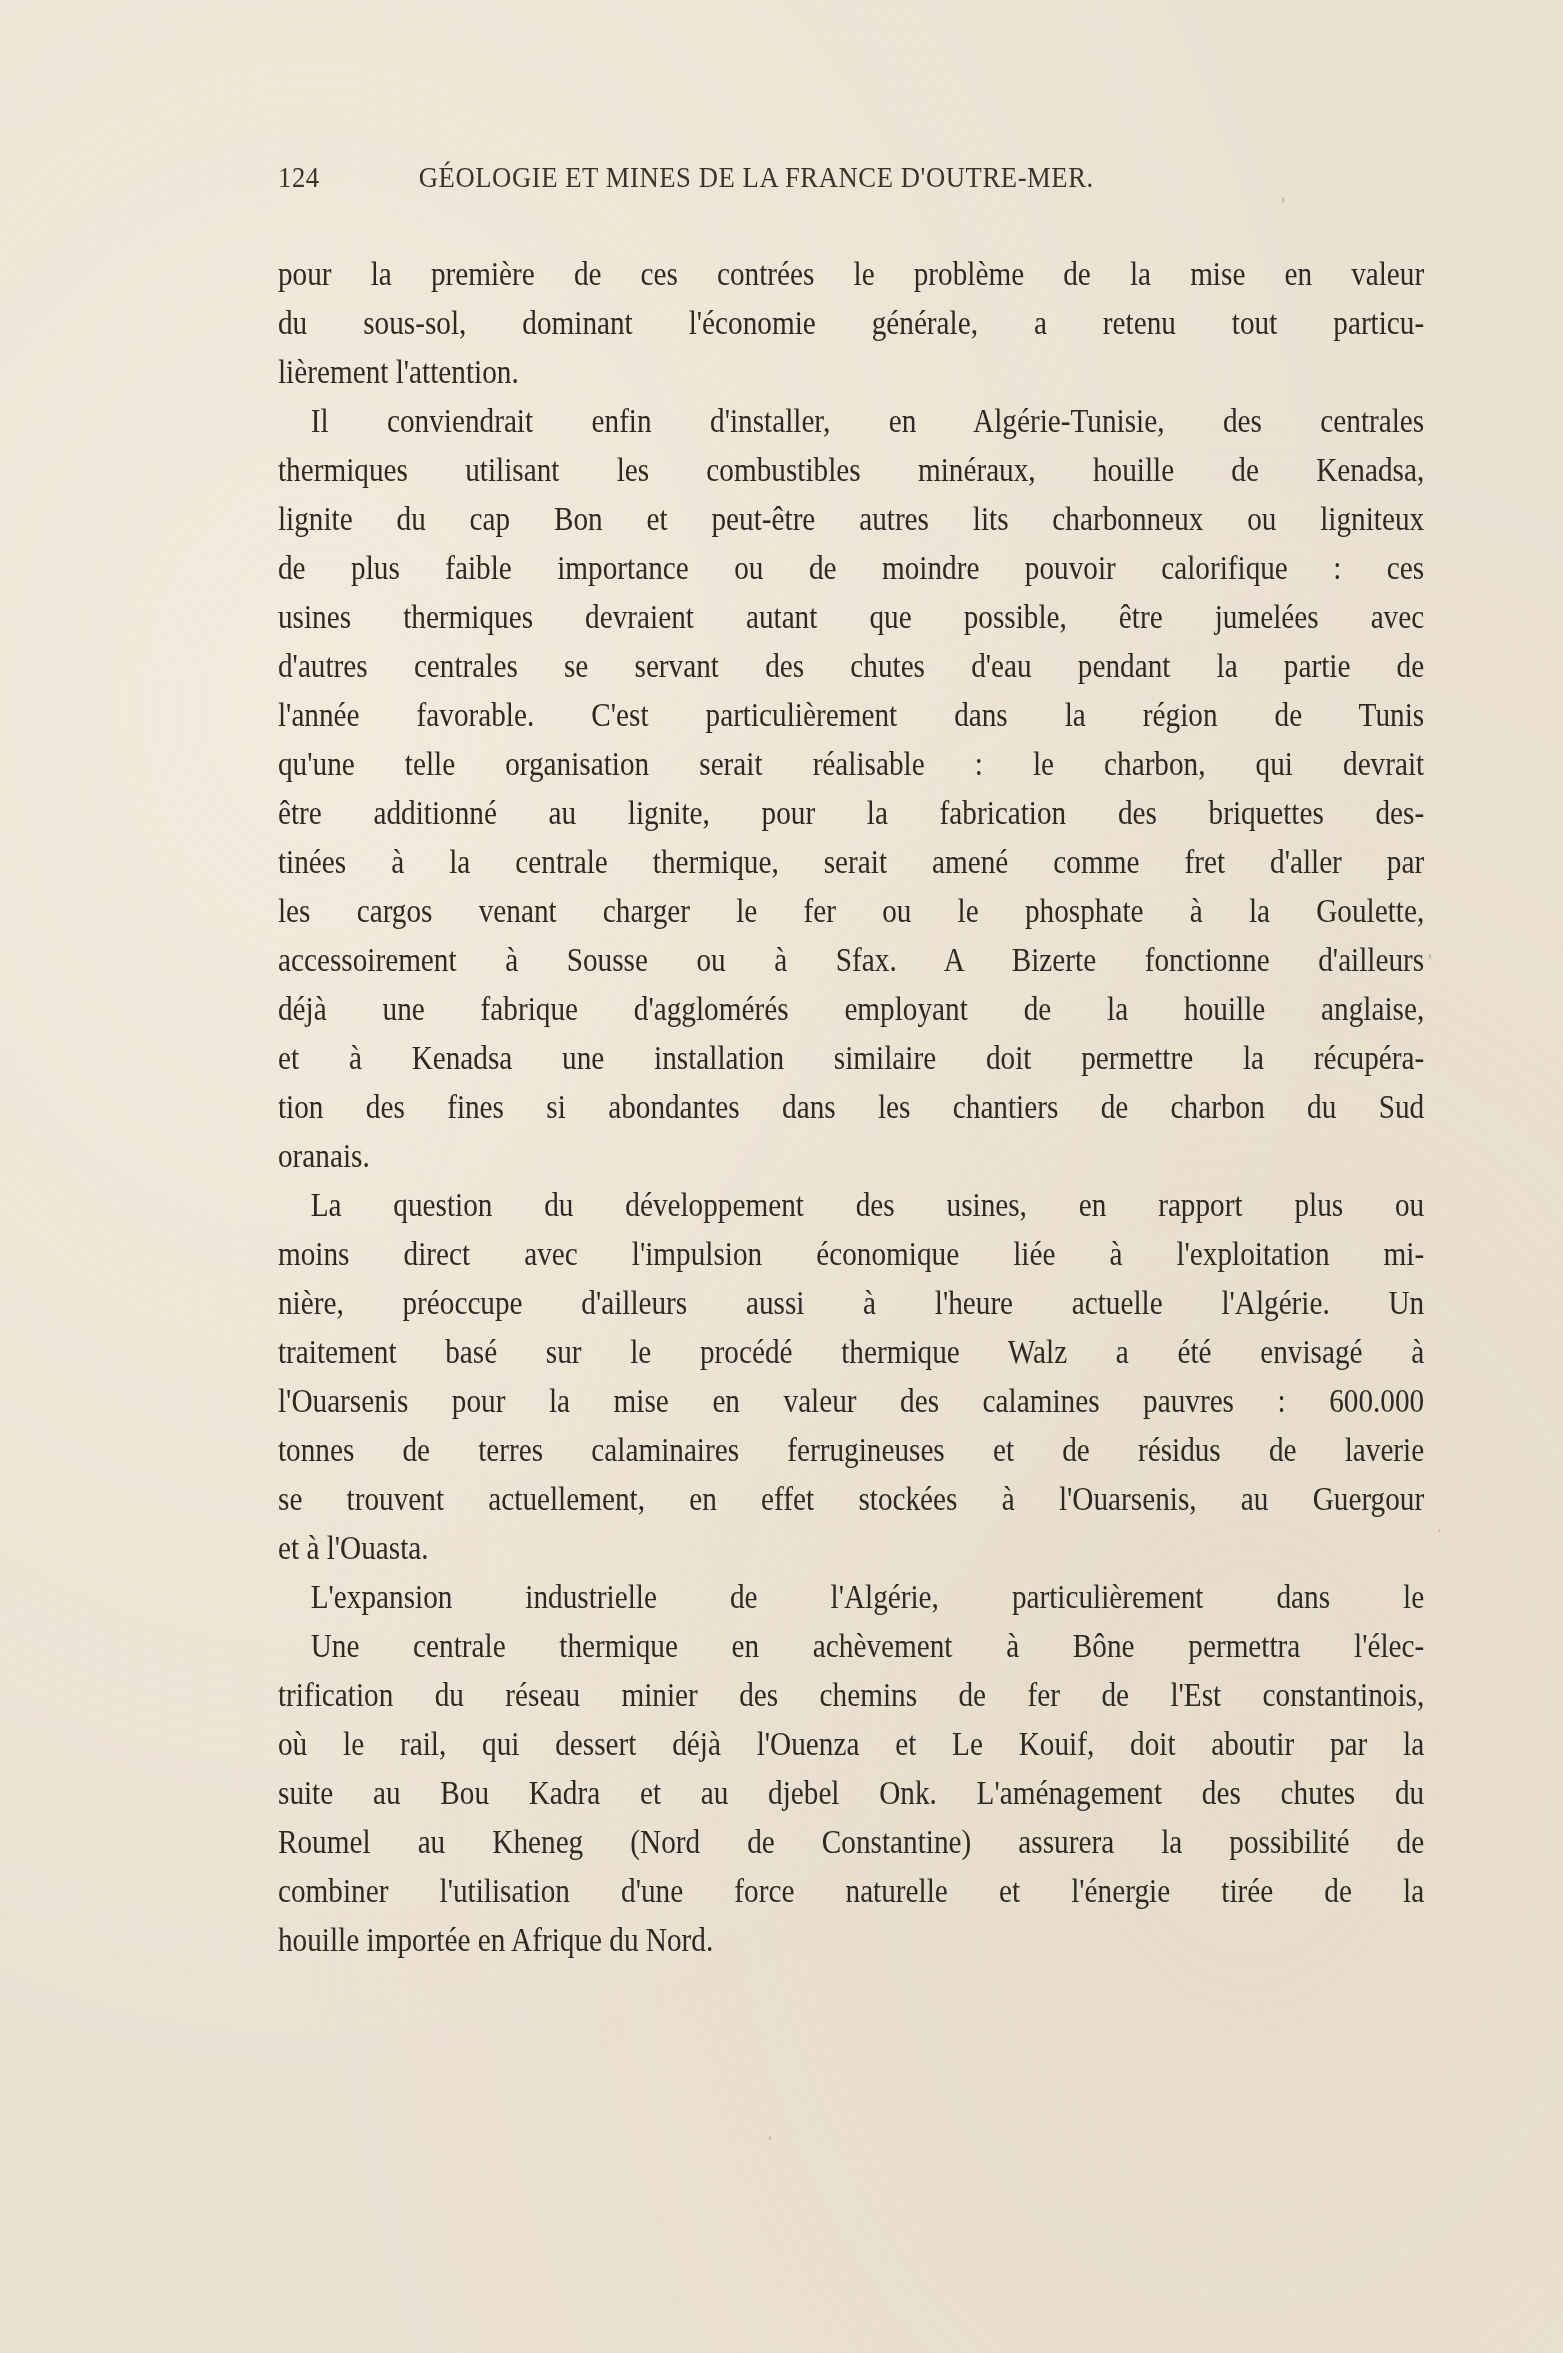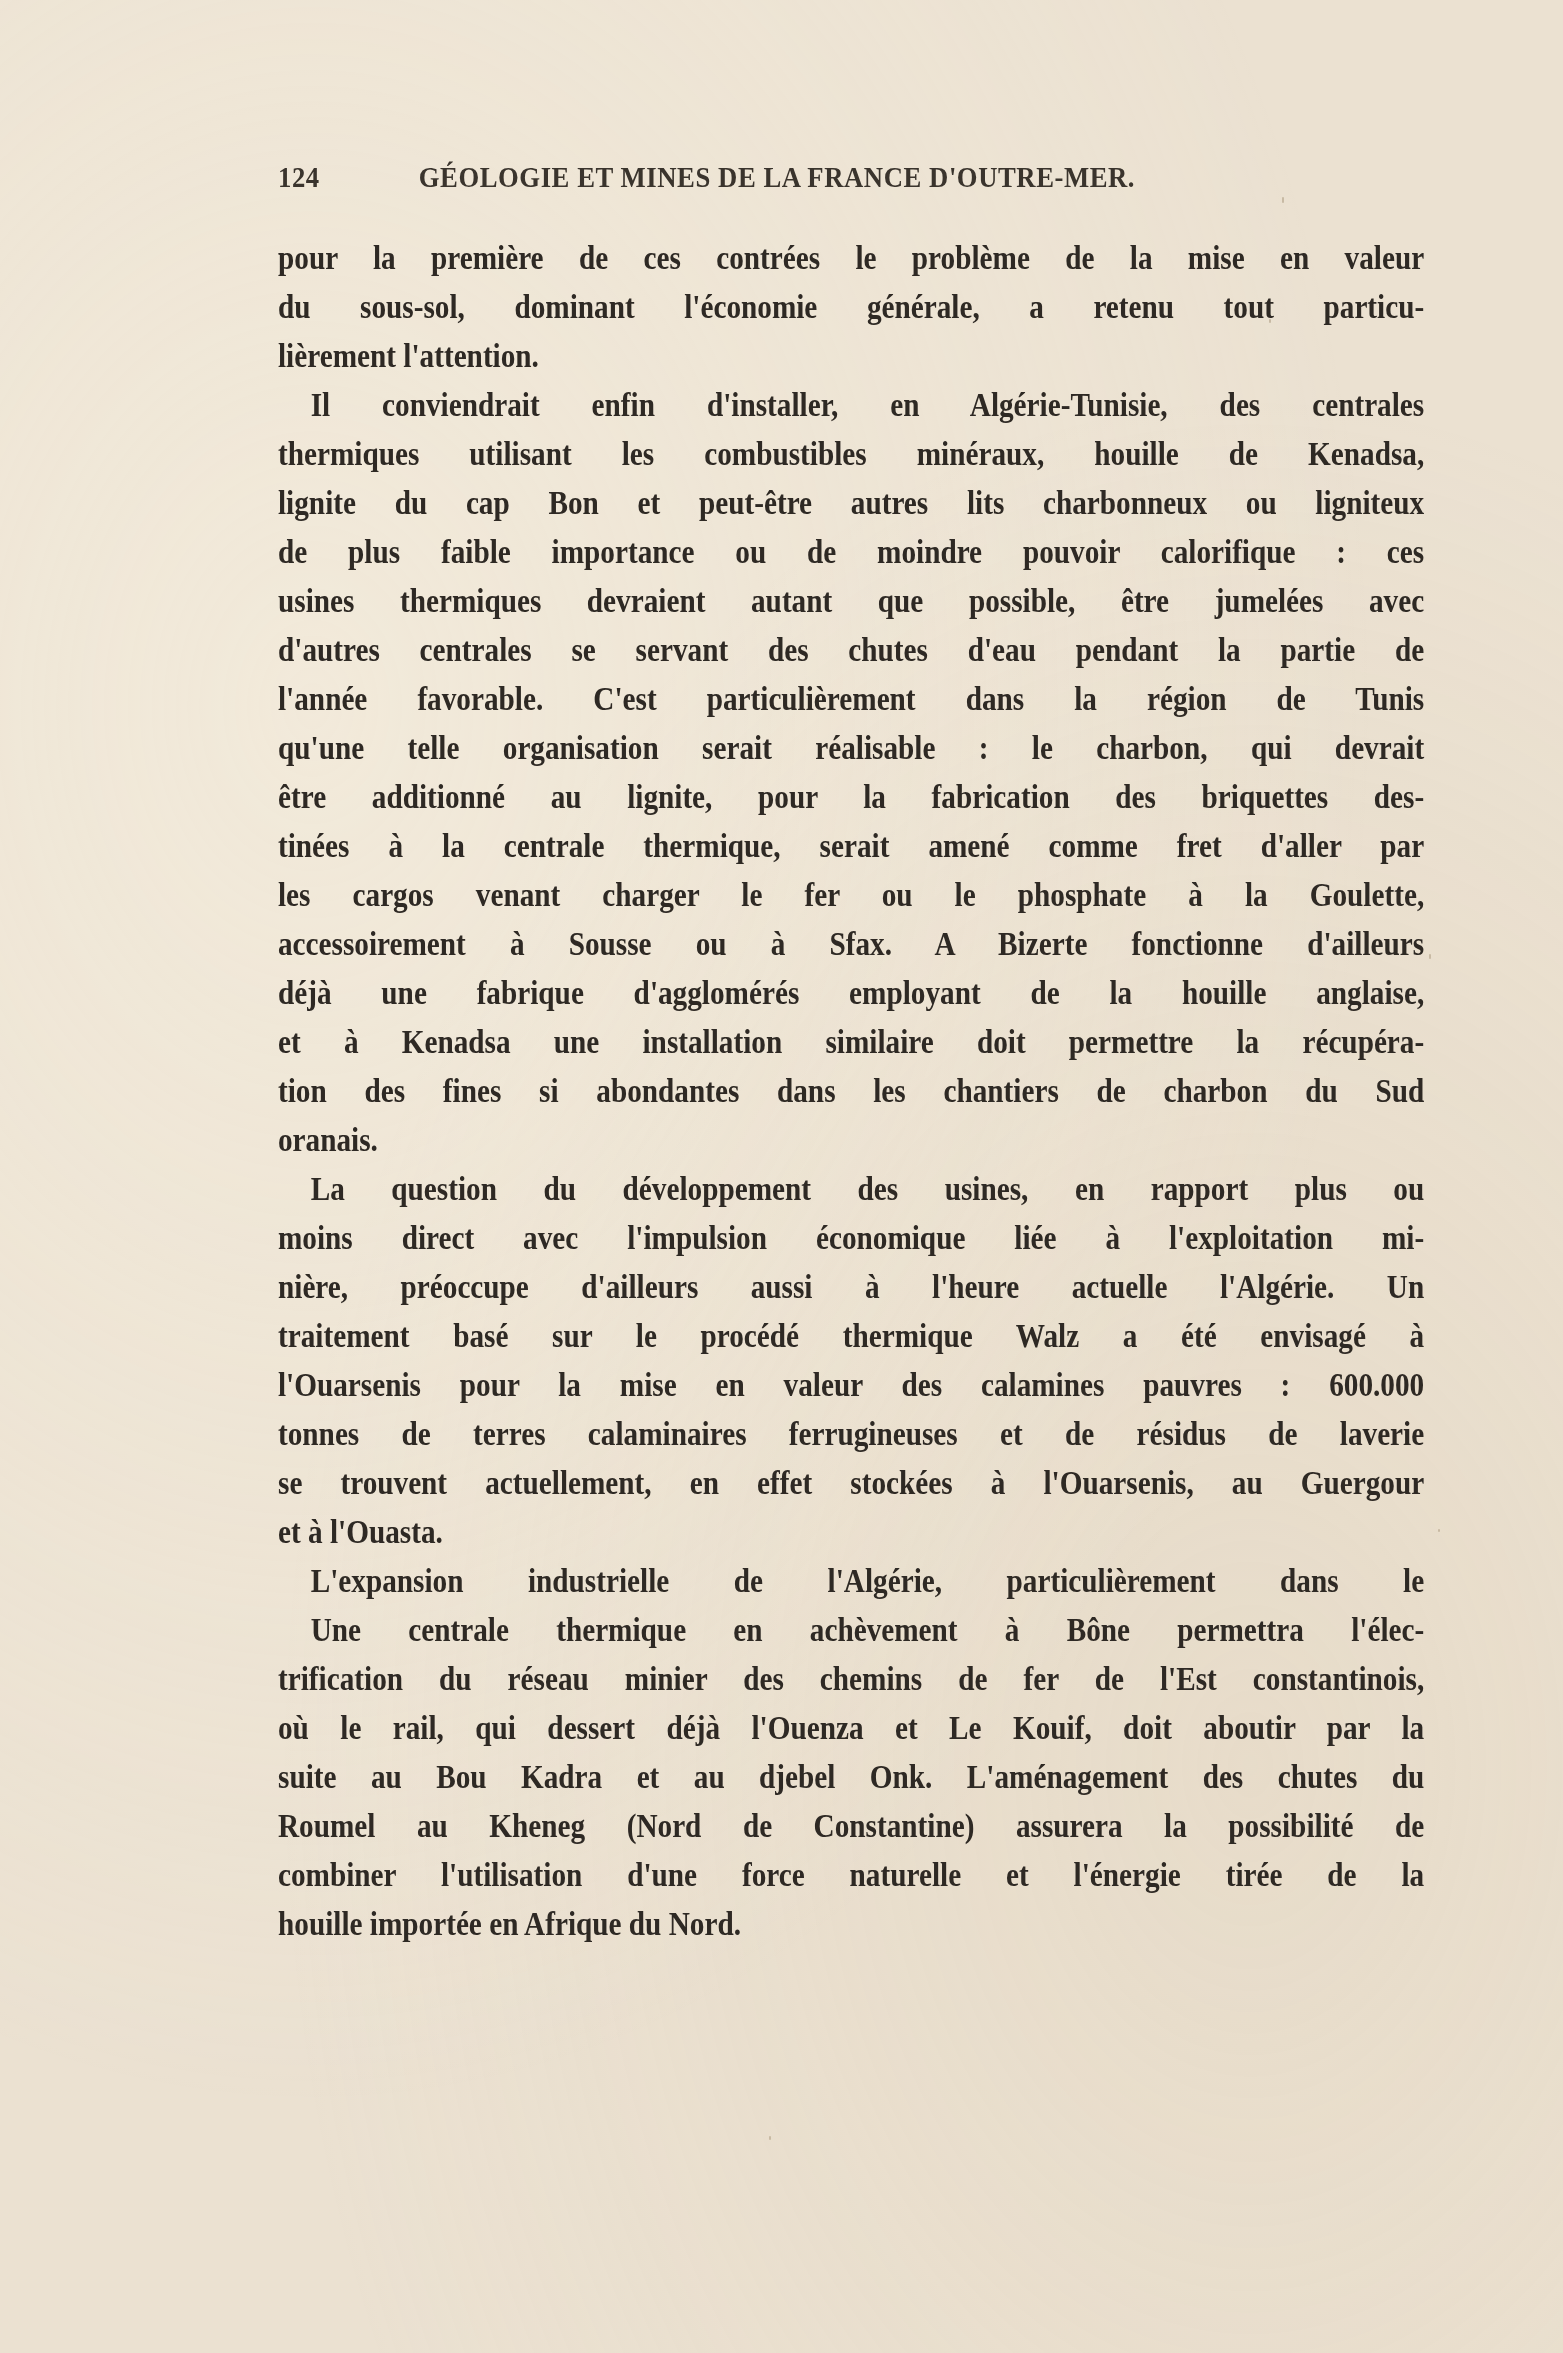--- a/index.html
+++ b/index.html
@@ -16,21 +16,20 @@
     position: relative;
     overflow: hidden;
     color: #2f2a24;
     font-family: "Liberation Serif", "DejaVu Serif", serif;
   }
   .page {
     position: absolute;
     left: 278px;
     top: 150px;
     width: 1146px;
-    font-weight: bold;
   }
   .running-head {
     position: relative;
     height: 50px;
     font-size: 29px;
     letter-spacing: 0.6px;
     color: #3a342d;
     transform: scaleX(0.92);
     transform-origin: left center;
   }
@@ -39,21 +38,21 @@
     left: 0;
     top: 11.3px;
   }
   .running-head .running-title {
     position: absolute;
     left: 153px;
     top: 11.3px;
     white-space: nowrap;
   }
   .body-text {
-    margin-top: 33px;
+    margin-top: 49px;
   }
   .para {
     margin: 0;
   }
   .line {
     display: block;
     height: 49px;
     line-height: 49px;
     font-size: 34px;
     white-space: nowrap;

